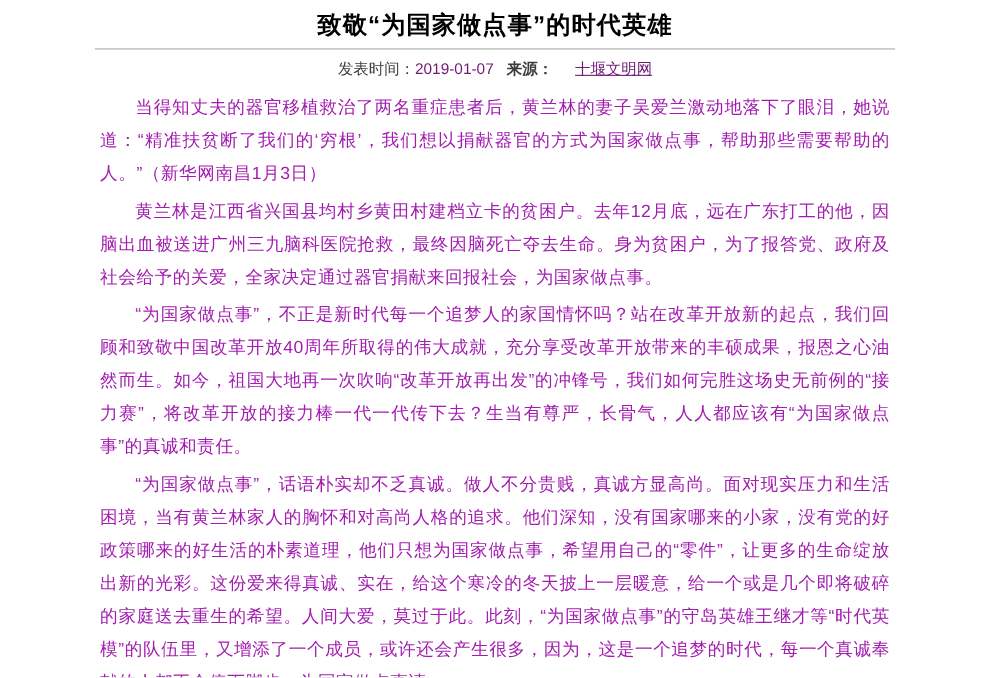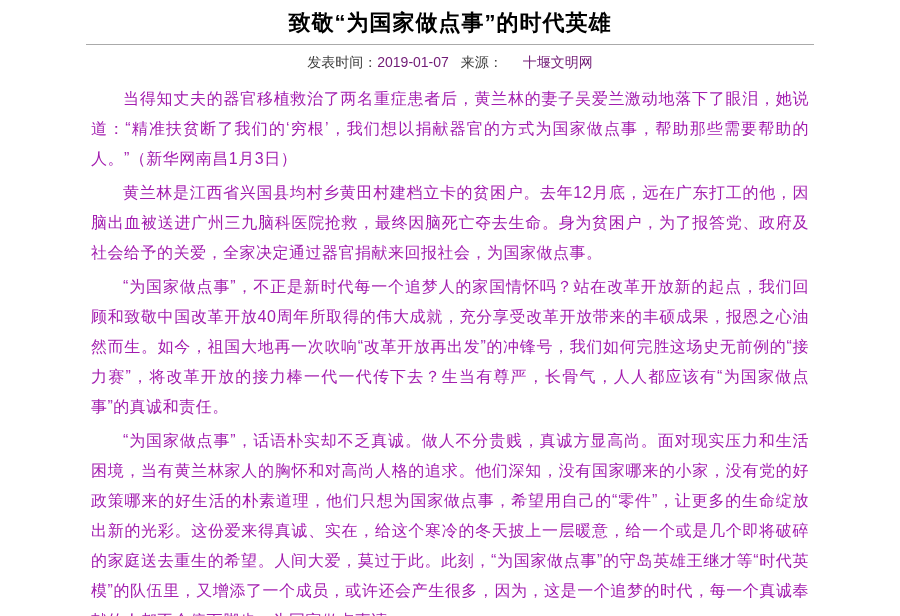--- a/index.html
+++ b/index.html
@@ -28,22 +28,22 @@
     margin: 0;
   }
   .meta-row {
     text-align: center;
     padding: 9px 0 6px 0;
     font-size: 14px;
     color: #3d3d3d;
   }
   .meta-row .meta-label { color: #3d3d3d; text-align: center; }
   .meta-row .meta-value { color: #701a75; }
-  .meta-row .src-label { margin-left: 8px; }
-  .meta-row .src-value { margin-left: 20px; }
+  .meta-row .src-label { margin-left: 8px; font-weight: bold; }
+  .meta-row .src-value { margin-left: 20px; text-decoration: underline; }
   .article-body {
     padding: 2px 5px 0 5px;
     font-size: 16px;
     line-height: 30px;
     color: #a21caf;
     text-align: justify;
     letter-spacing: 0.5px;
   }
   .article-body p {
     margin: 4px 0;

